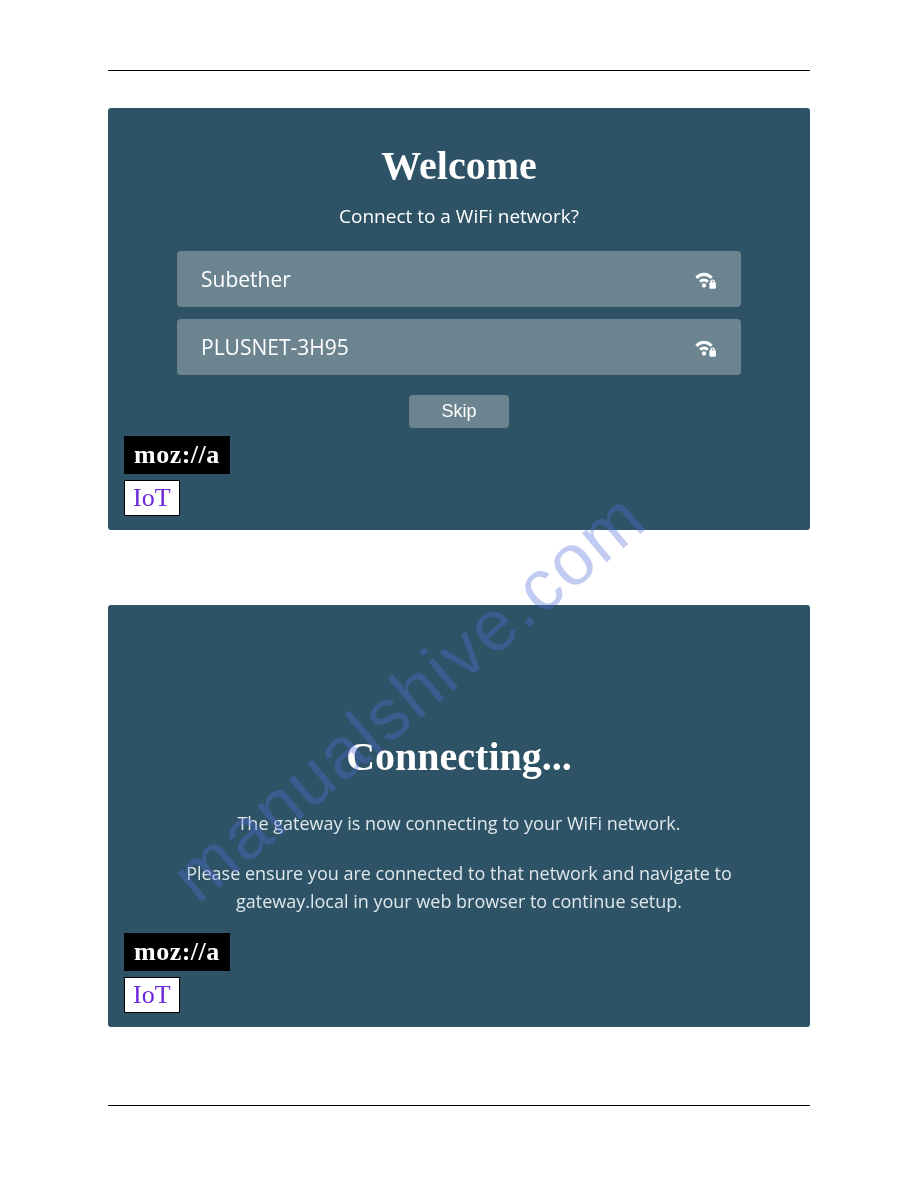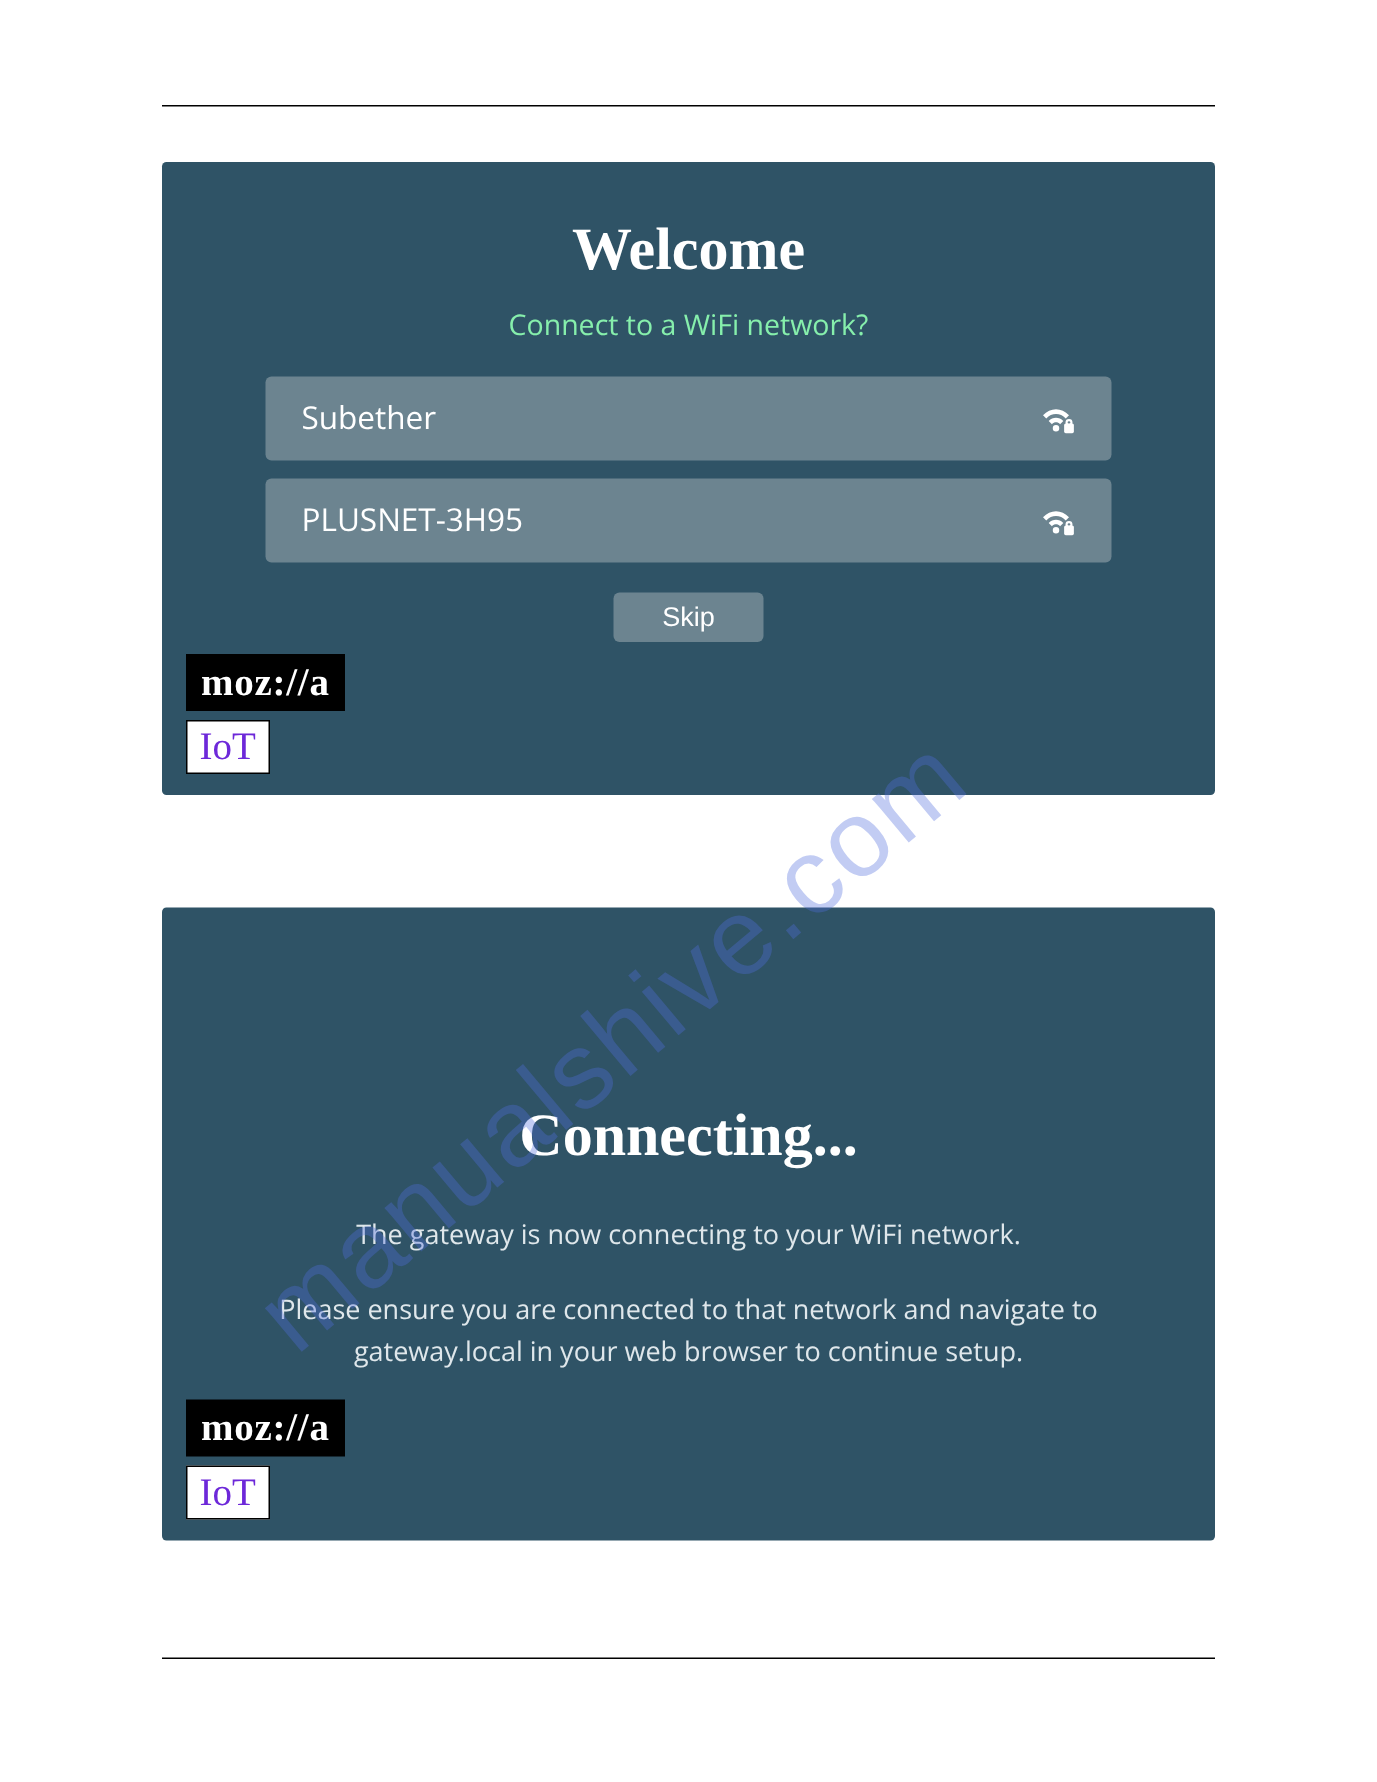--- a/index.html
+++ b/index.html
@@ -7,21 +7,21 @@
   .page { width: 806px; height: 1188px; position: relative; }
   .hr-top { position: absolute; left: 108px; top: 70px; width: 702px; border-top: 1.5px solid #000; }
   .hr-bot { position: absolute; left: 108px; top: 1105px; width: 702px; border-top: 1.5px solid #000; }
 
   .panel { position: absolute; left: 108px; width: 702px; background: #2f5366; border-radius: 3px; overflow: hidden; }
   .panel1 { top: 108px; height: 422px; }
   .panel2 { top: 605px; height: 422px; }
 
   .title { color: #ffffff; font-weight: 700; text-align: center; }
   .title1 { font-size: 40px; padding-top: 34px; font-family: Georgia, "Times New Roman", serif; }
-  .subtitle { color: #86efac; text-align: center; font-size: 19px; margin-top: 14px; }
+  .subtitle { color: #ffffff; text-align: center; font-size: 19px; margin-top: 14px; }
 
   .netlist { margin: 22px auto 0 auto; width: 564px; display: flex; flex-direction: column; gap: 12px; }
   .netitem { background: #6c8490; height: 56px; border-radius: 4px; display: flex; align-items: center; justify-content: space-between; padding: 0 24px; cursor: pointer; }
   .netitem .label { color: #ffffff; font-size: 21px; }
   .netitem .wifi { color: #ffffff; display: flex; align-items: center; }
 
   .skip { display: block; margin: 20px auto 0 auto; width: 100px; height: 33px; background: #6c8490; color: #ffffff; border: none; border-radius: 4px; font-size: 18px; cursor: pointer; }
 
   .badge-stack { position: absolute; left: 16px; bottom: 14px; display: flex; flex-direction: column; gap: 6px; align-items: flex-start; text-align: center; }
   .moz { background: #000; color: #fff; font-family: Georgia, "Times New Roman", serif; font-weight: 700; font-size: 26px; padding: 4px 10px; letter-spacing: 0.5px; }

